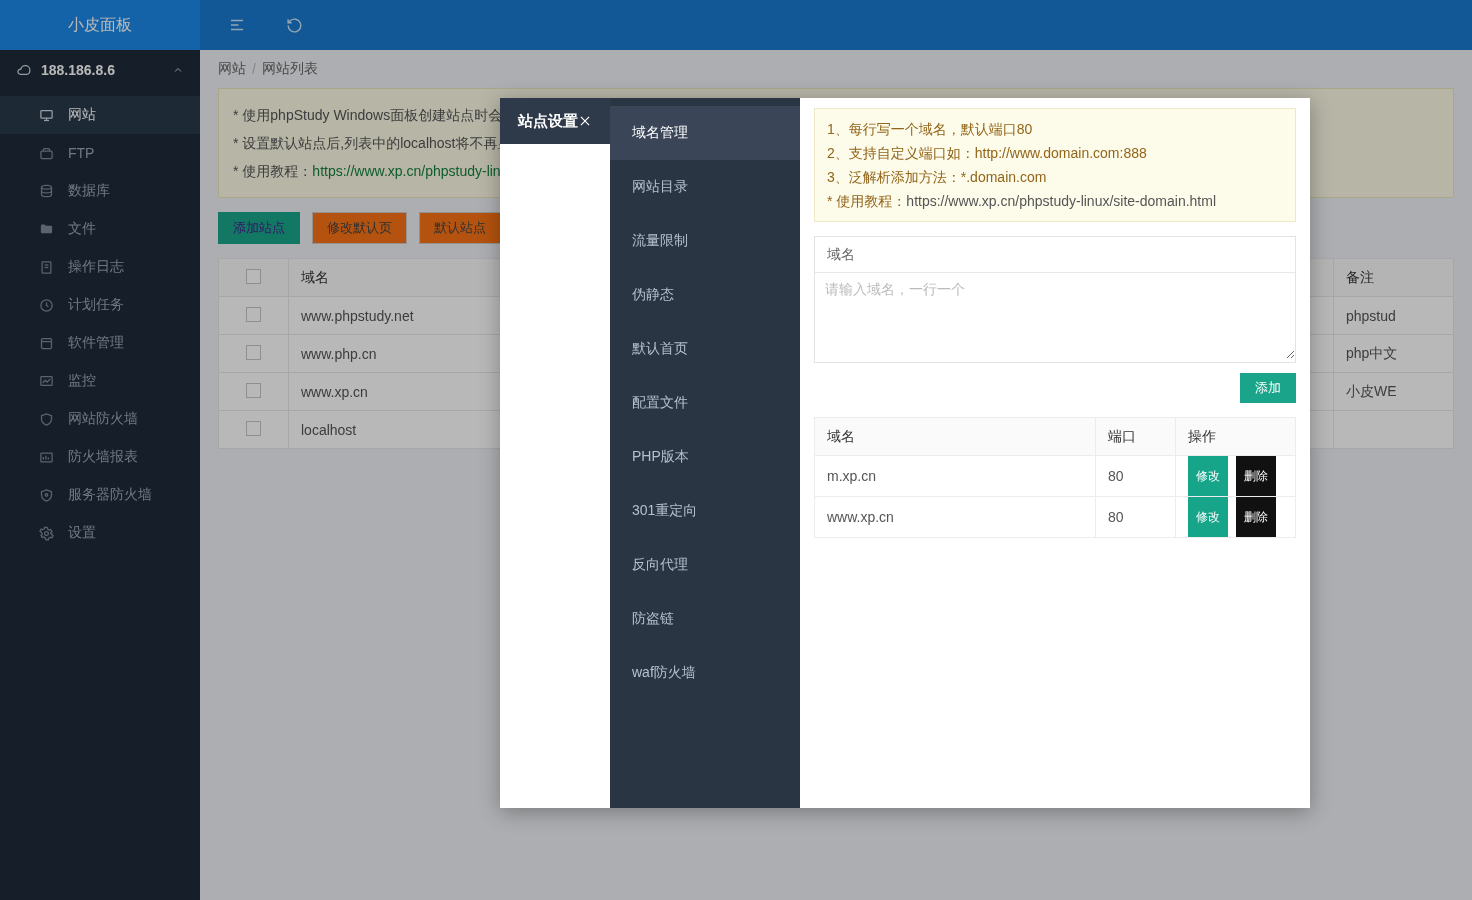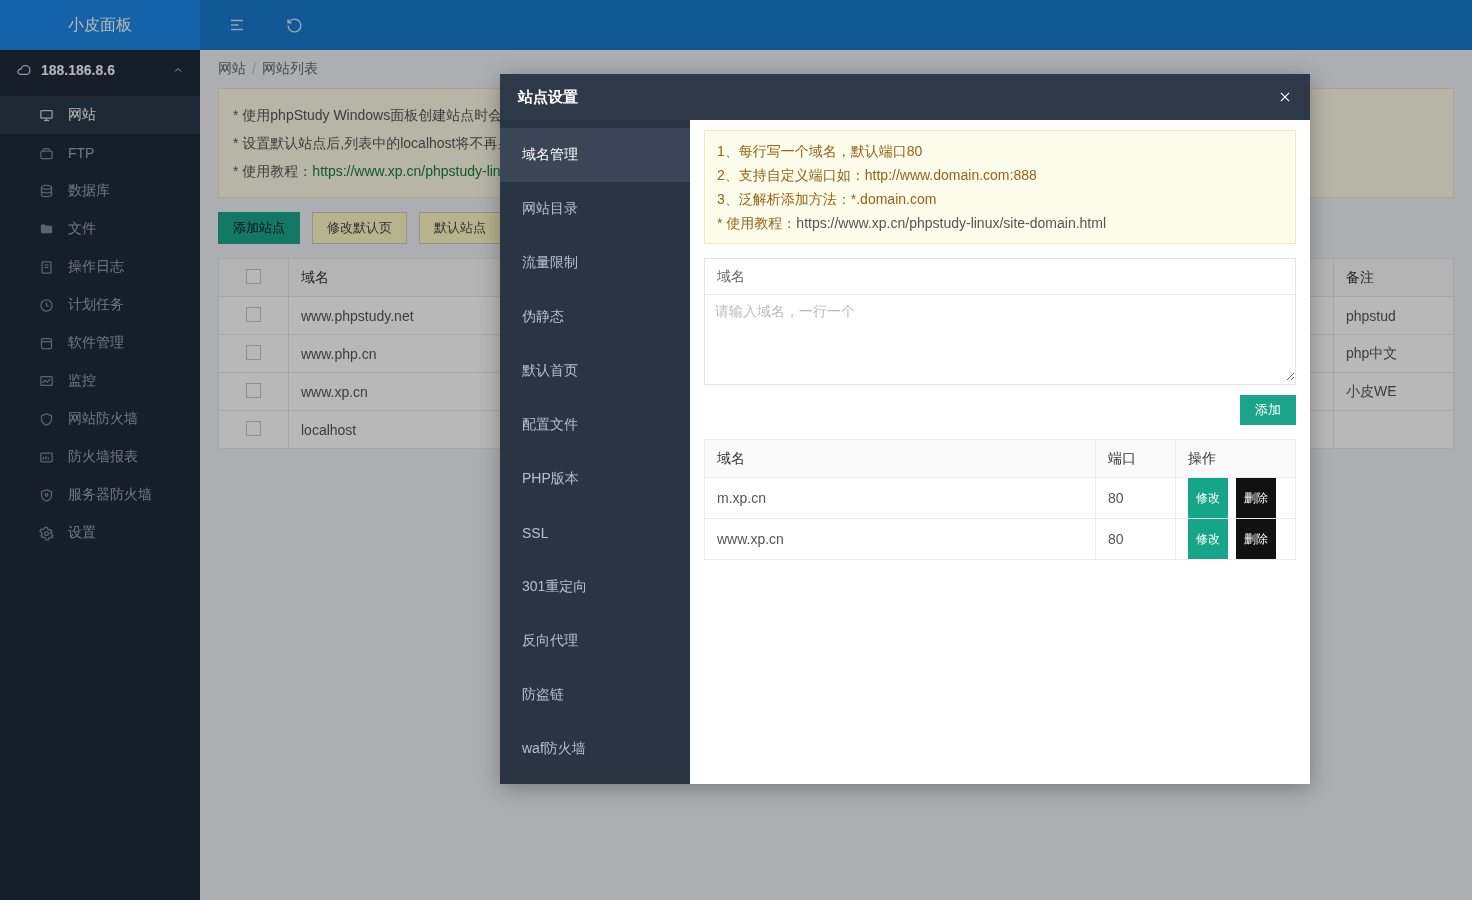--- a/index.html
+++ b/index.html
@@ -22,31 +22,31 @@
 .menu li.active .mi { color: #d0d8e0; }
 
 
 .main { position: absolute; top: 50px; left: 200px; right: 0; bottom: 0; background: #f0f2f5; padding: 0; }
 .crumb { height: 38px; display: flex; align-items: center; padding-left: 18px; color: #666; font-size: 14px; gap: 6px; }
 .crumb .sep { color: #bbb; }
 .content { margin: 0 18px; }
 .tipbox { background: #fdfbe7; border: 1px solid #eee6c0; padding: 12px 14px; line-height: 28px; color: #555; font-size: 14px; }
 .tipbox .row span.lnk { color: #15803d; }
 .btnrow { margin: 14px 0; display: flex; gap: 12px; }
-.btn { display: inline-flex; align-items: center; justify-content: center; height: 32px; padding: 0 14px; border: 1px solid #ccc; background: #fef9c3; color: #444; cursor: pointer; font-size: 13px; }
-.btn.primary { background: #1aa58a; border-color: #1aa58a; color: #0f172a; }
+.btn { display: inline-flex; align-items: center; justify-content: center; height: 32px; padding: 0 14px; border: 1px solid #ccc; background: #f97316; color: #444; cursor: pointer; font-size: 13px; }
+.btn.primary { background: #1aa58a; border-color: #1aa58a; color: #4c1d95; }
 .table { border: 1px solid #e4e4e4; border-collapse: collapse; width: 100%; background: #fff; }
 .table th, .table td { border: 1px solid #e8e8e8; height: 38px; padding: 0 12px; text-align: left; font-weight: normal; color: #555; font-size: 14px; }
 .table th { background: #fafafa; color: #333; }
 .chkcell { width: 70px; text-align: center !important; }
 .chk { width: 15px; height: 15px; border: 1px solid #c6c6c6; display: inline-block; background: #fff; }
 
 
 .overlay { position: absolute; inset: 0; background: rgba(0,0,0,0.28); z-index: 50; }
-.modal { position: absolute; top: 74px; left: 500px; width: 810px; height: 710px; background: #fff; z-index: 60; display: flex; flex-direction: column; box-shadow: 0 4px 20px rgba(0,0,0,0.3); }
+.modal { position: absolute; top: 98px; left: 500px; width: 810px; height: 710px; background: #fff; z-index: 60; display: flex; flex-direction: row; box-shadow: 0 4px 20px rgba(0,0,0,0.3); }
 .modal-header { height: 46px; background: #2e3a4a; color: #fff; display: flex; align-items: center; padding: 0 18px; font-size: 15px; font-weight: 600; }
 .modal-header .close { margin-left: auto; color: #fff; cursor: pointer; font-size: 16px; }
 .modal-body { flex: 1; display: flex; min-height: 0; }
 .modal-side { width: 190px; background: #2a3544; padding-top: 8px; }
 .modal-side .mitem { height: 54px; display: flex; align-items: center; padding-left: 22px; color: #b5c0cc; cursor: pointer; font-size: 14px; }
 .modal-side .mitem.active { background: #3a4657; color: #fff; }
 .modal-main { flex: 1; padding: 10px 14px 3px 14px; overflow: auto; }
 .hintbox { background: #fdfbe9; border: 1px solid #efe8c7; padding: 8px 12px; line-height: 24px; font-size: 14px; color: #9b6c00; }
 .hintbox .brown { color: #93651b; }
 .hintbox .lnk { color: #555; }
@@ -283,21 +283,20 @@
   </div>
   <div class="modal-body">
     <div class="modal-side">
       <div class="mitem active">域名管理</div>
       <div class="mitem">网站目录</div>
       <div class="mitem">流量限制</div>
       <div class="mitem">伪静态</div>
       <div class="mitem">默认首页</div>
       <div class="mitem">配置文件</div>
       <div class="mitem">PHP版本</div>
-      <div class="mitem">SSL</div>
       <div class="mitem">301重定向</div>
       <div class="mitem">反向代理</div>
       <div class="mitem">防盗链</div>
       <div class="mitem">waf防火墙</div>
     </div>
     <div class="modal-main">
       <div class="hintbox">
         <div class="brown">1、每行写一个域名，默认端口80</div>
         <div class="brown">2、支持自定义端口如：http://www.domain.com:888</div>
         <div class="brown">3、泛解析添加方法：*.domain.com</div>

